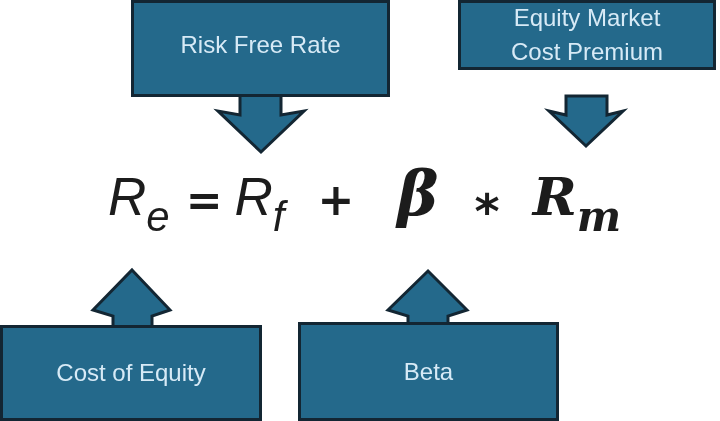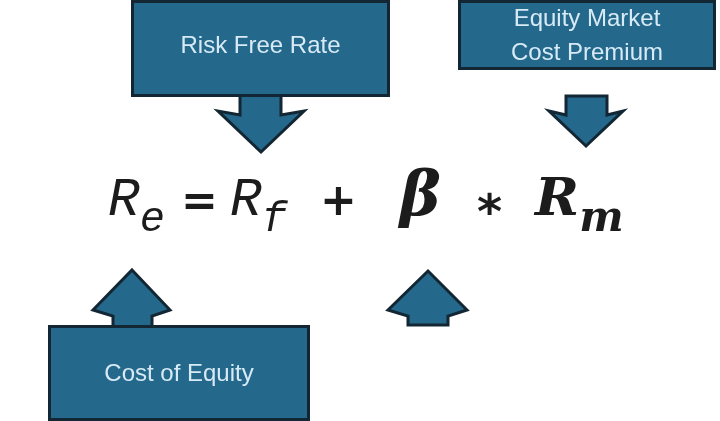--- a/index.html
+++ b/index.html
@@ -18,31 +18,31 @@
   .box {
     position:absolute; box-sizing:border-box;
     background:var(--box-fill, #24698b);
     border:3px solid var(--box-border, #132633);
     color:var(--box-text, #d7eaf6);
     display:flex; flex-direction:column; align-items:center; justify-content:center;
     font-size:24px; line-height:34px; text-align:center;
   }
   #box-rfr  { left:131px; top:0;     width:259px; height:97px; padding-bottom:8px; }
   #box-emrp { left:458px; top:0;     width:258px; height:70px; }
-  #box-coe  { left:0;     top:325px; width:262px; height:96px;margin-left:48px; }
+  #box-coe  { left:0;     top:325px; width:262px; height:96px; }
   #box-beta { left:298px; top:322px; width:261px; height:99px; }
 
   .formula {
     position:absolute; left:108px; top:146px; height:96px;
     line-height:96px; white-space:nowrap;
     color:var(--formula-color, #1c1c1c);
     font-size:53px; font-style:italic;
     font-family:"DejaVu Sans", sans-serif;
   }
-  .t-sans  { font-family:Liberation Mono, monospace;  font-style:italic; }
+  .t-sans  { font-family:Liberation Sans, sans-serif;  font-style:italic; }
   .t-serif { font-family:"DejaVu Serif", serif;      font-style:italic;font-weight:bold; }
   .sub     { font-size:42px; vertical-align:-16px; }
   .op      { font-family:"DejaVu Sans", sans-serif; font-style:normal; font-weight:bold; font-size:44px; }
   .beta-sym{ font-family:"DejaVu Serif", serif; font-style:italic; font-weight:bold; font-size:62px; }
   .star    { font-family:"DejaVu Sans", sans-serif; font-style:normal; font-weight:bold;
              font-size:48px; position:relative; top:13px; }
   .m-eq   { margin-left:16px; }
   .m-rf   { margin-left:12px;  }
   .m-plus { margin-left:33px; }
   .m-beta { margin-left:43px; }
@@ -67,18 +67,21 @@
 
   <div class="box" id="box-emrp">
     <span>Equity Market</span>
     <span>Cost Premium</span>
   </div>
 
   <div class="box" id="box-coe">
     <span>Cost of Equity</span>
   </div>
 
+  <div class="box" id="box-beta">
+    <span>Beta</span>
+  </div>
 
   <div class="formula">
     <span class="t-sans"><span>R</span><span class="sub">e</span></span><span class="op m-eq">=</span><span class="t-sans m-rf"><span>R</span><span class="sub">f</span></span><span class="op m-plus">+</span><span class="beta-sym m-beta">β</span><span class="star m-star">*</span><span class="t-serif m-rm"><span>R</span><span class="sub">m</span></span>
   </div>
 
 </div>
 
 </body></html>

